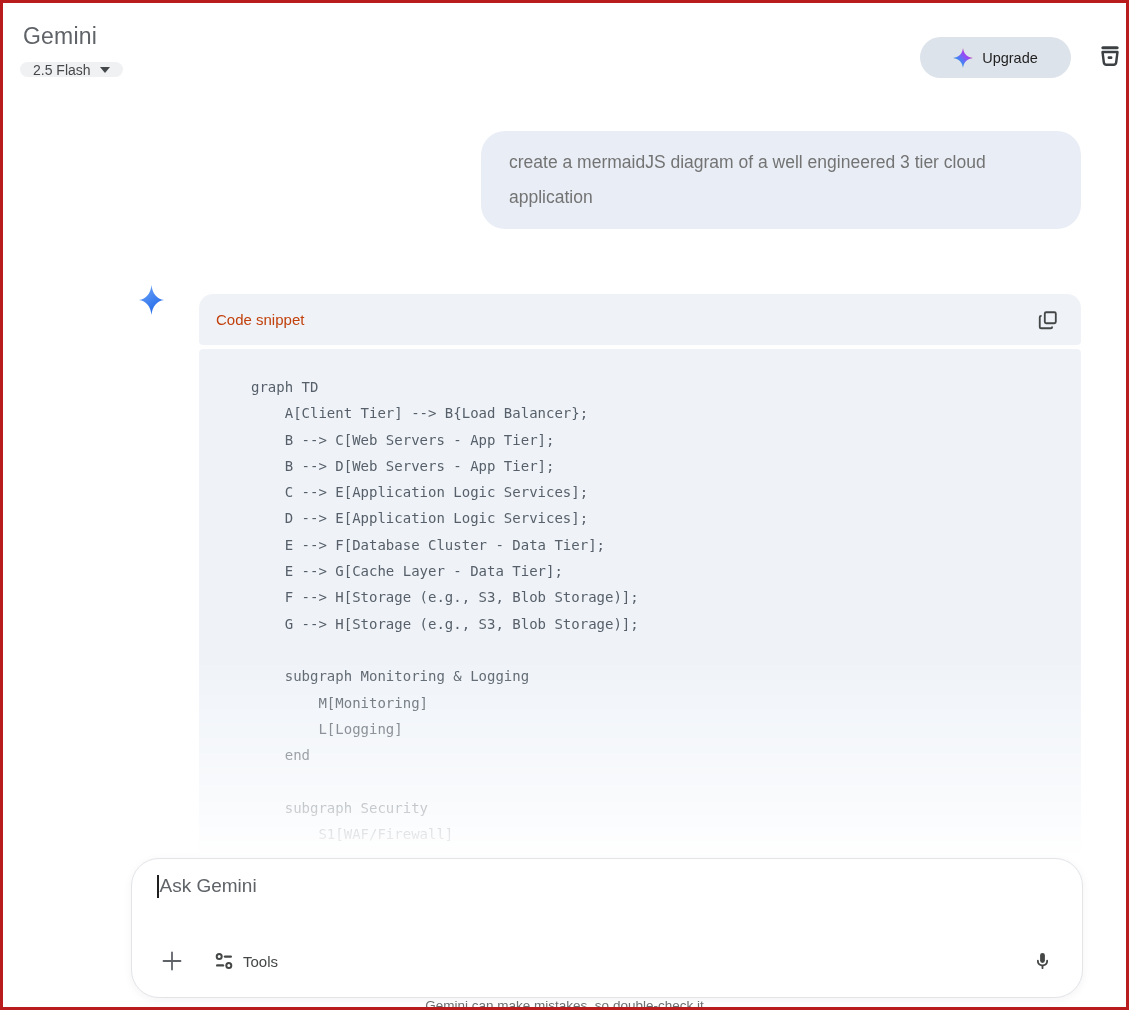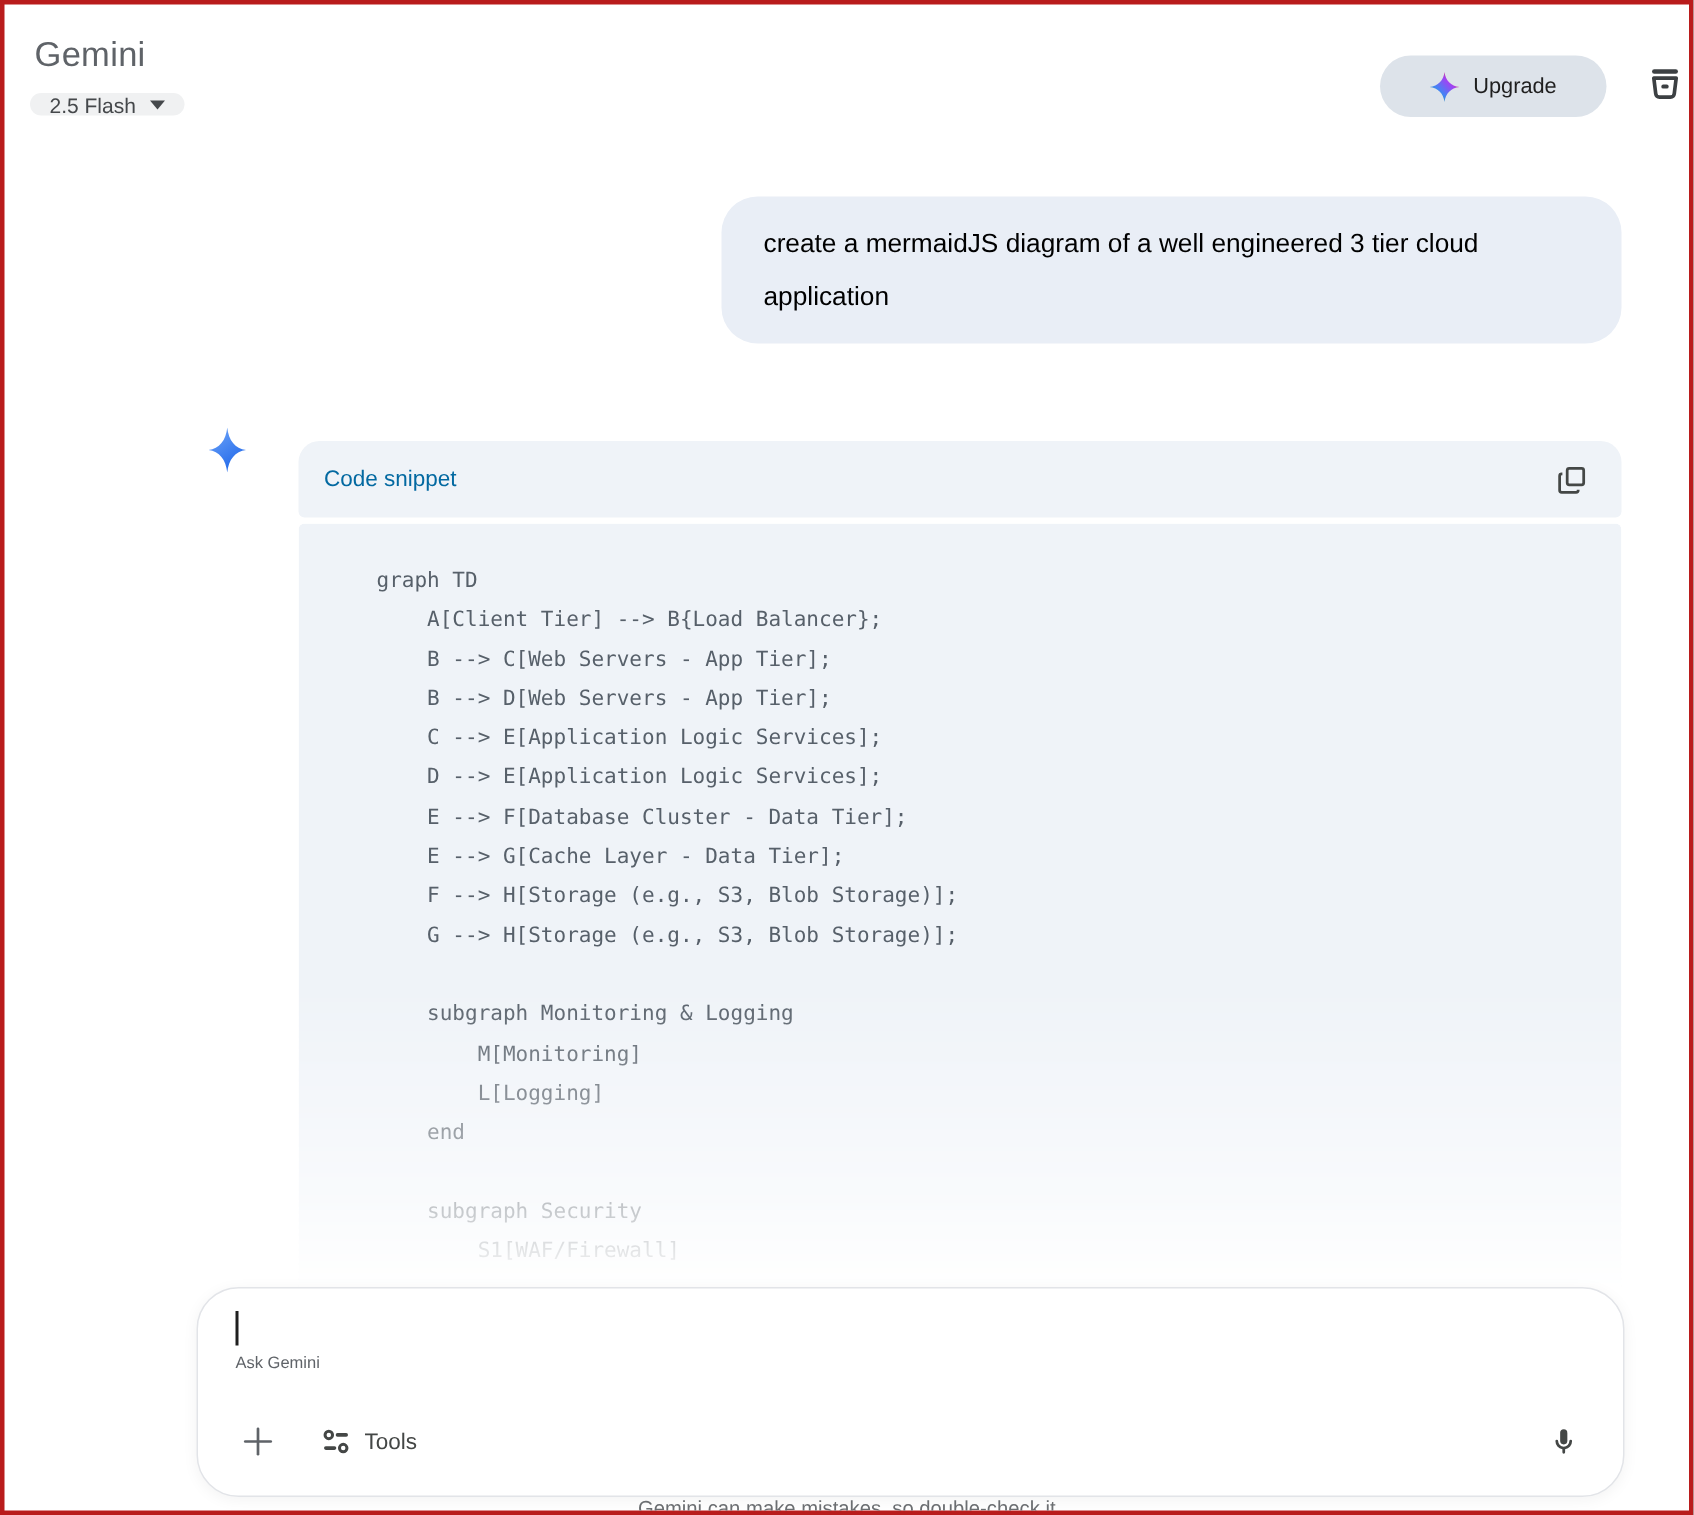--- a/index.html
+++ b/index.html
@@ -47,34 +47,34 @@
     position: absolute; left: 1092px; top: 39px;
     width: 30px; height: 30px; border: none; background: transparent;
     color: #3c4043; cursor: pointer; padding: 0;
   }
 
   
   .user-bubble {
     position: absolute; left: 478px; top: 128px; width: 600px;
     background: #e9eef6; border-radius: 24px;
     padding: 14px 28px;
-    font-size: 17.5px; line-height: 35px; color: #000000;
+    font-size: 17.5px; line-height: 35px; color: #737373;
   }
 
   
   .resp-sparkle { position: absolute; left: 136px; top: 282px; }
 
   .code-card-header {
     position: absolute; left: 196px; top: 291px; width: 882px; height: 51px;
     background: #eff3f8;
     border-radius: 14px 14px 4px 4px;
     display: flex; align-items: center; justify-content: space-between;
     padding: 0 16px 0 17px;
   }
-  .code-card-header .title { font-size: 15px; color: #0369a1; }
+  .code-card-header .title { font-size: 15px; color: #c2410c; }
   .copy-btn {
     width: 34px; height: 34px; border: none; background: transparent;
     color: #444746; cursor: pointer; display: flex; align-items: center; justify-content: center;
     border-radius: 50%;
   }
   .code-body {
     position: absolute; left: 196px; top: 346px; width: 882px; height: 516px;
     background: #eff3f8;
     border-radius: 4px 4px 0 0;
     -webkit-mask-image: linear-gradient(to bottom, #000 0%, #000 60%, rgba(0,0,0,0.4) 87%, transparent 99%);
@@ -92,22 +92,22 @@
   
   .composer {
     position: absolute; left: 128px; top: 855px; width: 952px; height: 140px;
     background: #ffffff;
     border: 1px solid #e2e4e8;
     border-radius: 28px;
     box-shadow: 0 2px 10px rgba(0,0,0,0.05);
   }
   .prompt-line {
     position: absolute; left: 25px; top: 15px; right: 25px;
-    font-size: 11px; color: #5f6368; line-height: 24px;
-    display: flex; align-items: flex-start; flex-direction: column;
+    font-size: 19px; color: #5f6368; line-height: 24px;
+    display: flex; align-items: flex-end;
   }
   .text-caret { width: 1.5px; height: 23px; background: #1f1f1f; margin-right: 1px; }
   .composer-row {
     position: absolute; left: 24px; right: 24px; bottom: 20px; height: 32px;
     display: flex; 
   }
   .plus-btn, .mic-btn {
     width: 32px; height: 32px; border: none; background: transparent;
     color: #5f6368; cursor: pointer; display: flex; align-items: center; justify-content: center;
     border-radius: 50%;

